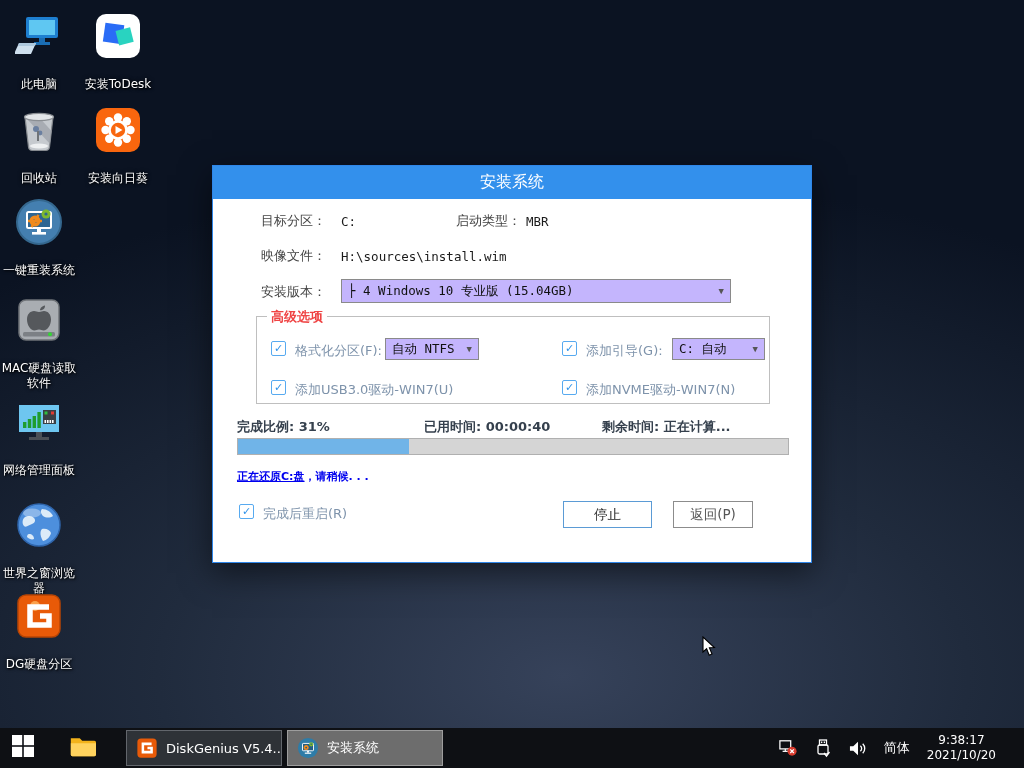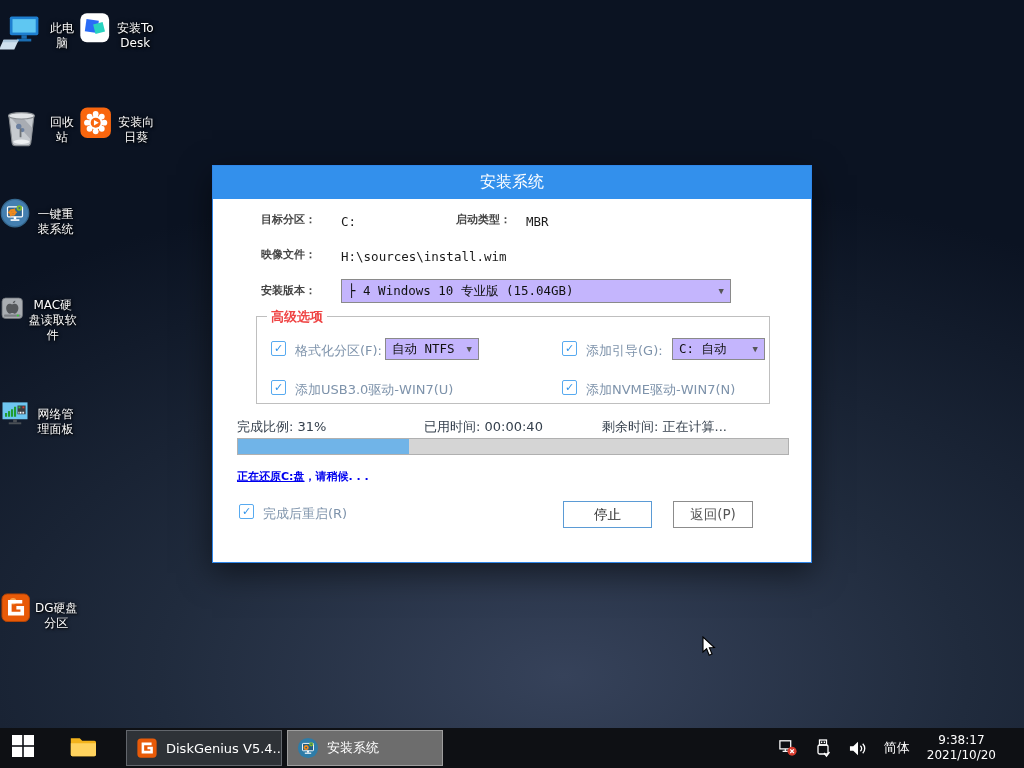--- a/index.html
+++ b/index.html
@@ -1,42 +1,42 @@
 <!DOCTYPE html>
 <html><head>
 <meta charset="utf-8">
 <style>
   *{margin:0;padding:0;box-sizing:border-box;}
   html,body{width:1024px;height:768px;overflow:hidden;font-family:"DejaVu Sans","Liberation Sans",sans-serif;}
   #screen{position:relative;width:1024px;height:768px;overflow:hidden;
     background:radial-gradient(ellipse 900px 500px at 55% 88%, #36425a 0%, #202b3d 45%, #0b1322 100%);}
   
-  .dicon{position:absolute;width:78px;display:flex;flex-direction:row;align-items:center;gap:3px;cursor:default;}
+  .dicon{position:absolute;width:78px;display:flex;flex-direction:column;align-items:center;gap:17px;cursor:default;}
   .dicon .ic{width:48px;height:48px;display:block;}
   .dicon .lbl{color:#fff;font-size:12px;line-height:15px;text-align:center;
     text-shadow:1px 1px 2px #000,0 0 4px rgba(0,0,0,.9);word-break:break-all;}
   
   #dlg{position:absolute;left:212px;top:165px;width:600px;height:398px;background:#fff;
     border:1px solid #2f86e8;box-shadow:0 10px 30px rgba(0,0,0,.5);}
   #dlg .titlebar{height:33px;background:#3390ec;color:#fff;font-size:16px;
     display:flex;align-items:center;justify-content:center;}
   .abs{position:absolute;}
-  .flabel{font-size:11px;font-weight:bold;color:#454545;}
+  .flabel{font-size:13px;font-weight:normal;color:#454545;}
   .fvalue{font-size:12.5px;color:#1b1b1b;font-family:"DejaVu Sans Mono","Liberation Mono",monospace;}
   .dd{border:1px solid #8a8a8a;background:#c4b5fd;display:flex;align-items:center;padding:0 6px;
     font-family:"DejaVu Sans Mono","Liberation Mono",monospace;font-size:12.5px;color:#111;cursor:default;}
   .dd .arrow{margin-left:auto;color:#555;font-size:9px;}
   #advbox{position:absolute;left:43px;top:150px;width:514px;height:88px;border:1px solid #bfbfbf;}
   #advbox .legend{position:absolute;top:-9px;left:10px;background:#fff;padding:0 4px;
     font-size:13px;font-weight:bold;color:#ef4444;}
   .cb{position:absolute;width:15px;height:15px;border:1px solid #57aaf0;border-radius:2px;background:#fff;
     display:flex;align-items:center;justify-content:center;cursor:default;}
   .cb span{color:#2f93ea;font-size:11px;font-weight:bold;line-height:1;}
   .cblabel{font-size:13px;color:#7e93ab;}
-  .plabel{font-size:13px;font-weight:normal;color:#35404d;}
+  .plabel{font-size:13px;font-weight:bold;color:#35404d;}
   #pbar{position:absolute;left:24px;top:272px;width:552px;height:17px;border:1px solid #b0b0b0;background:#d5d5d5;}
   #pfill{height:100%;background:#70b4e8;width:0;}
   #status{position:absolute;left:24px;top:303px;font-size:11px;font-weight:bold;color:#0000ee;}
   #status .u{text-decoration:underline;}
   .btn{position:absolute;height:27px;background:#fff;font-size:13.5px;display:flex;align-items:center;
     justify-content:center;cursor:default;}
   #btn-stop{left:350px;top:335px;width:89px;border:1px solid #5b9bd5;color:#222;}
   #btn-back{left:460px;top:335px;width:80px;border:1px solid #8c8c8c;color:#555;}
   
   #taskbar{position:absolute;left:0;bottom:0;width:1024px;height:40px;background:#0e1014;
@@ -173,20 +173,34 @@
             <rect x="34.5" y="22" width="1.6" height="3"></rect>
             <rect x="37" y="22" width="1.6" height="3"></rect>
           </g>
           <rect x="21" y="34" width="6" height="5" fill="#4a4f55"></rect>
           <rect x="14" y="39" width="20" height="3" fill="#4a4f55"></rect>
         </svg>
     </span>
     <span class="lbl">网络管理面板</span>
   </div>
 
+  <div class="dicon" style="left:0;top:501px">
+    <span class="ic">
+      <svg viewBox="0 0 48 48">
+          <circle cx="24" cy="24" r="21" fill="#4d8fdd"></circle>
+          <circle cx="24" cy="24" r="21" fill="none" stroke="#2f66ad" stroke-width="1.5"></circle>
+          <path d="M10 16 c4-2 7-1 9 1 2 2 1 5-2 6 -3 1-6 4-8 2 -2-2-2-7 1-9z" fill="#dcebf8"></path>
+          <path d="M27 8 c5 0 9 3 11 7 -3 2-7 2-10 0 -2-2-3-5-1-7z" fill="#dcebf8"></path>
+          <path d="M27 28 c4-1 8 1 9 4 -1 4-4 7-8 8 -2-3-4-9-1-12z" fill="#dcebf8"></path>
+          <path d="M14 33 c3 0 5 2 5 5 -2 1-5 0-7-2 0-2 1-3 2-3z" fill="#dcebf8"></path>
+          <ellipse cx="17" cy="12" rx="9" ry="4.5" fill="#ffffff" opacity=".35"></ellipse>
+        </svg>
+    </span>
+    <span class="lbl">世界之窗浏览器</span>
+  </div>
 
   <div class="dicon" style="left:0;top:592px">
     <span class="ic">
       <svg viewBox="0 0 48 48">
           <rect x="3" y="3" width="42" height="42" rx="8" fill="#e85a08"></rect>
           <rect x="3" y="3" width="42" height="42" rx="8" fill="none" stroke="#b64404" stroke-width="1.5"></rect>
           <circle cx="20" cy="14" r="5" fill="#ffb35e" opacity=".8"></circle>
           <path d="M34 15 H15 V33 H34 V24 H25" stroke="#fff" stroke-width="5.5" fill="none"></path>
         </svg>
     </span>

